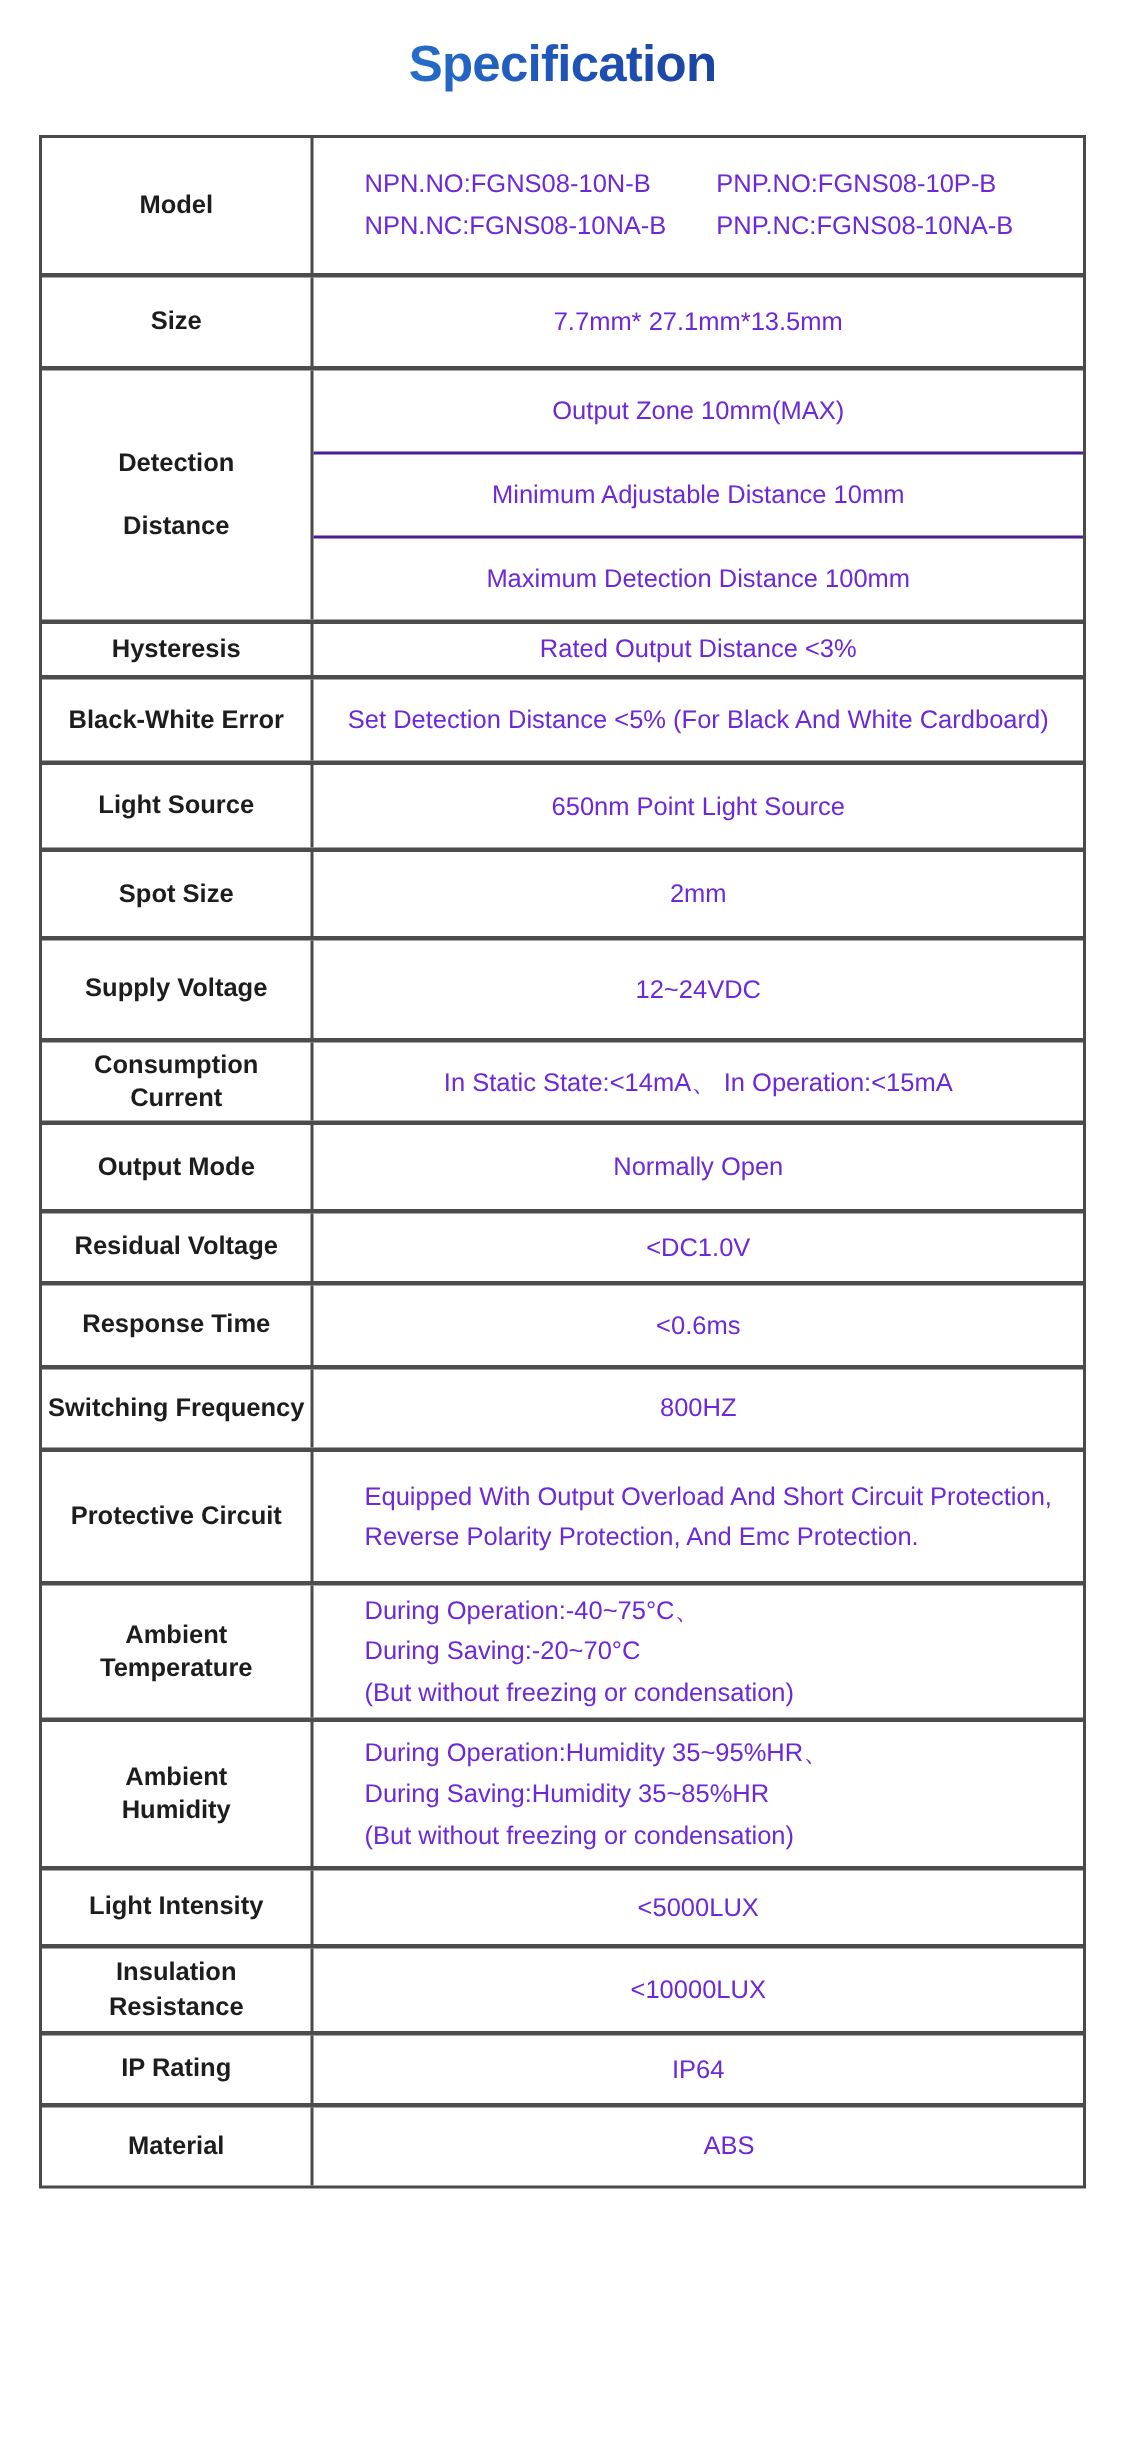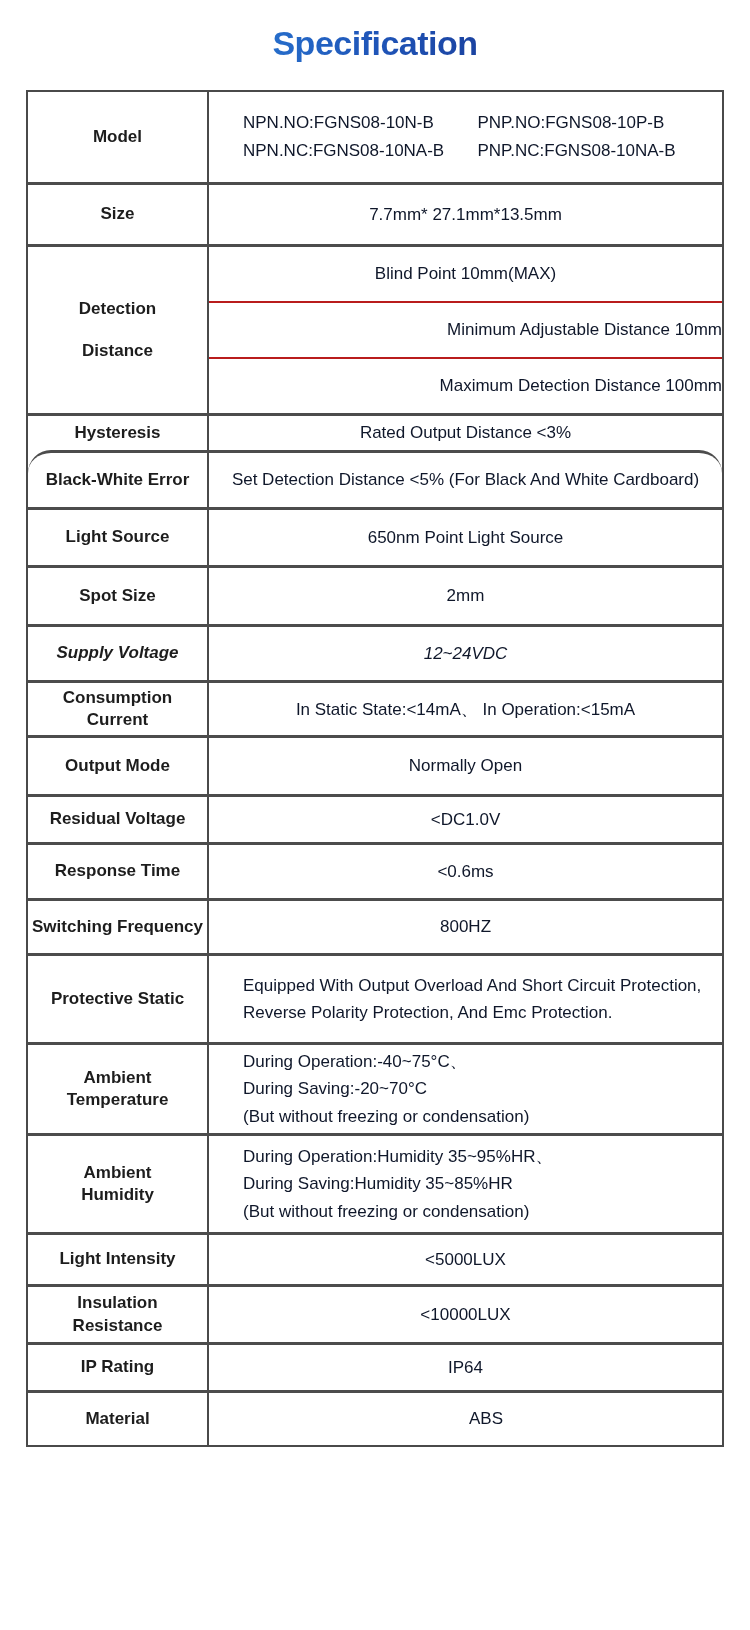--- a/index.html
+++ b/index.html
@@ -47,21 +47,21 @@
     justify-content: center;
     text-align: center;
     font-weight: bold;
     font-size: 17px;
     line-height: 1.32;
     color: #1d1d1d;
     white-space: pre-line;
     padding: 2px 3px;
   }
   .label.label-wide { line-height: 2.5; }
-  .value { flex: 1; font-size: 17px; color: #0f172a; }
+  .value { flex: 1; font-size: 17px; color: #6d28d9; }
   .value.center {
     display: flex;
     align-items: center;
     justify-content: center;
     text-align: center;
     padding: 2px 6px;
   }
   .value.lines {
     display: flex;
     flex-direction: column;
@@ -80,21 +80,21 @@
   }
   .value.mgrid span { white-space: nowrap; }
   .value.subrows { display: flex; flex-direction: column; }
   .subrow {
     flex: 1;
     display: flex;
     align-items: center;
     justify-content: center;
     text-align: center;
   }
-  .subrow + .subrow { border-top: 2px solid #b91c1c; justify-content: flex-end; }
+  .subrow + .subrow { border-top: 2px solid #4c1d95; }
 </style>
 </head>
 <body>
 
 <div>
   <h1 class="title">Specification</h1>
   <div class="spec-table" id="spec-table">
       <div class="row" style="height: 90px;">
         <div class="cell label">Model</div>
         <div class="cell value mgrid">
@@ -106,47 +106,47 @@
       </div>
       <div class="row bordered" style="height: 62px;">
         <div class="cell label">Size</div>
         <div class="cell value center">7.7mm* 27.1mm*13.5mm</div>
       </div>
       <div class="row bordered" style="height: 169px;">
         <div class="cell label label-wide">Detection
 Distance</div>
         <div class="cell value subrows">
           <div class="subrow">
-            <span>Blind Point 10mm(MAX)</span>
+            <span>Output Zone 10mm(MAX)</span>
           </div>
           <div class="subrow">
             <span>Minimum Adjustable Distance 10mm</span>
           </div>
           <div class="subrow">
             <span>Maximum Detection Distance 100mm</span>
           </div>
         </div>
       </div>
       <div class="row bordered" style="height: 37px;">
         <div class="cell label">Hysteresis</div>
         <div class="cell value center">Rated Output Distance &lt;3%</div>
       </div>
-      <div class="row bordered" style="height: 57px; border-radius: 23px;">
+      <div class="row bordered" style="height: 57px;">
         <div class="cell label">Black-White Error</div>
         <div class="cell value center">Set Detection Distance &lt;5% (For Black And White Cardboard)</div>
       </div>
       <div class="row bordered" style="height: 58px;">
         <div class="cell label">Light Source</div>
         <div class="cell value center">650nm Point Light Source</div>
       </div>
       <div class="row bordered" style="height: 59px;">
         <div class="cell label">Spot Size</div>
         <div class="cell value center">2mm</div>
       </div>
-      <div class="row bordered" style="height: 56px; font-style: italic;">
+      <div class="row bordered" style="height: 68px;">
         <div class="cell label">Supply Voltage</div>
         <div class="cell value center">12~24VDC</div>
       </div>
       <div class="row bordered" style="height: 55px;">
         <div class="cell label">Consumption
 Current</div>
         <div class="cell value center">In Static State:&lt;14mA、 In Operation:&lt;15mA</div>
       </div>
       <div class="row bordered" style="height: 59px;">
         <div class="cell label">Output Mode</div>
@@ -158,21 +158,21 @@
       </div>
       <div class="row bordered" style="height: 56px;">
         <div class="cell label">Response Time</div>
         <div class="cell value center">&lt;0.6ms</div>
       </div>
       <div class="row bordered" style="height: 55px;">
         <div class="cell label">Switching Frequency</div>
         <div class="cell value center">800HZ</div>
       </div>
       <div class="row bordered" style="height: 89px;">
-        <div class="cell label">Protective Static</div>
+        <div class="cell label">Protective Circuit</div>
         <div class="cell value lines">Equipped With Output Overload And Short Circuit Protection,
 Reverse Polarity Protection, And Emc Protection.</div>
       </div>
       <div class="row bordered" style="height: 91px;">
         <div class="cell label">Ambient
 Temperature</div>
         <div class="cell value lines">During Operation:-40~75°C、
 During Saving:-20~70°C
 (But without freezing or condensation)</div>
       </div>

